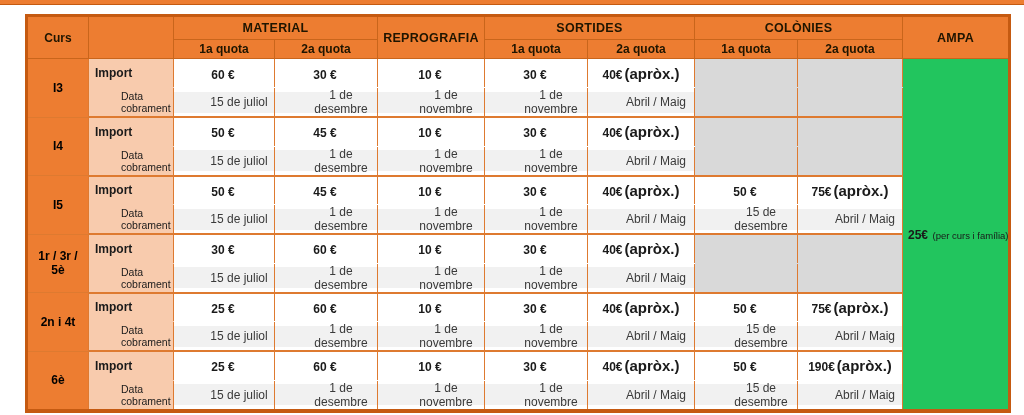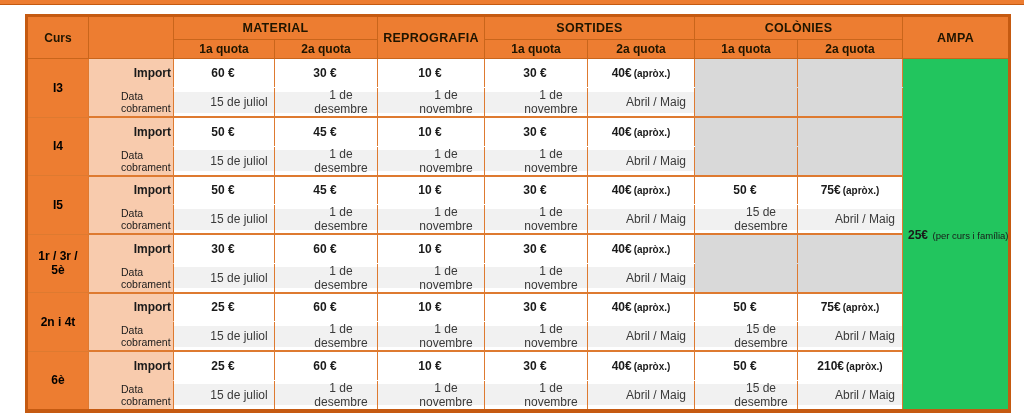--- a/index.html
+++ b/index.html
@@ -10,25 +10,25 @@
   td{border:1px solid #DE7A30;text-align:center;vertical-align:middle;overflow:hidden;padding:0 2px;color:#1a1a1a;}
   tr.hdr1{height:24px;} tr.hdr2{height:19px;margin-left:44px;} tr.r-imp{height:29px;} tr.r-date{height:28px;}
   
   .h-curs,.h-blank,.h-group,.h-sub{background:#ED7D31;border-color:#C9651B;font-weight:bold;color:#1f1500;}
   .h-curs{font-size:12px;}
   .h-group{font-size:12.5px;letter-spacing:.3px;}
   .h-sub{font-size:12px;}
   
   .c-curs{background:#ED7D31;font-weight:bold;font-size:12px;color:#000000;}
   .c-lab{background:#F8CBAD;text-align:left;padding-left:6px;}
-  .c-lab-imp{font-weight:bold;font-size:12px;border-bottom-color:#F8CBAD;text-align:right;}
+  .c-lab-imp{font-weight:bold;font-size:12px;border-bottom-color:#F8CBAD;}
   .c-lab-date{font-size:10.5px;}
   
   .c-val{background:#fff;font-weight:bold;font-size:12px;}
-  .c-val .sfx{font-size:10px;font-weight:bold;margin-left:2px;}
+  .c-val .sfx{font-size:15px;font-weight:bold;margin-left:2px;}
   tr.r-imp .c-val{border-bottom-color:#fff;}
   .c-date{font-size:12px;color:#3a3a3a;
     background:linear-gradient(#F1F1F1,#F1F1F1) center / 100% calc(100% - 7px) no-repeat,#fff;}
   tr.r-date td{border-bottom-width:2px;padding-left:32px;}
   
   td.na{background:#D9D9D9;}
   tr.r-imp td.na{border-bottom-color:#D9D9D9;}
   
   .c-ampa{background:#22c55e;text-align:left;padding-left:5px;white-space:nowrap;}
   .c-ampa .ampa-v{font-weight:bold;font-size:12px;}
@@ -185,21 +185,21 @@
 
   <tr class="r-imp">
     <td class="c-curs" rowspan="2">6è</td>
     <td class="c-lab c-lab-imp">Import</td>
     <td class="c-val"><span class="v">25 €</span><span class="sfx"></span></td>
     <td class="c-val"><span class="v">60 €</span><span class="sfx"></span></td>
     <td class="c-val"><span class="v">10 €</span><span class="sfx"></span></td>
     <td class="c-val"><span class="v">30 €</span><span class="sfx"></span></td>
     <td class="c-val"><span class="v">40€</span><span class="sfx">(apròx.)</span></td>
     <td class="c-val"><span class="v">50 €</span><span class="sfx"></span></td>
-    <td class="c-val"><span class="v">210€</span><span class="sfx">(apròx.)</span></td>
+    <td class="c-val"><span class="v">190€</span><span class="sfx">(apròx.)</span></td>
   </tr>
   <tr class="r-date">
     <td class="c-lab c-lab-date">Data cobrament</td>
     <td class="c-date">15 de juliol</td>
     <td class="c-date">1 de desembre</td>
     <td class="c-date">1 de novembre</td>
     <td class="c-date">1 de novembre</td>
     <td class="c-date">Abril / Maig</td>
     <td class="c-date">15 de desembre</td>
     <td class="c-date">Abril / Maig</td>

